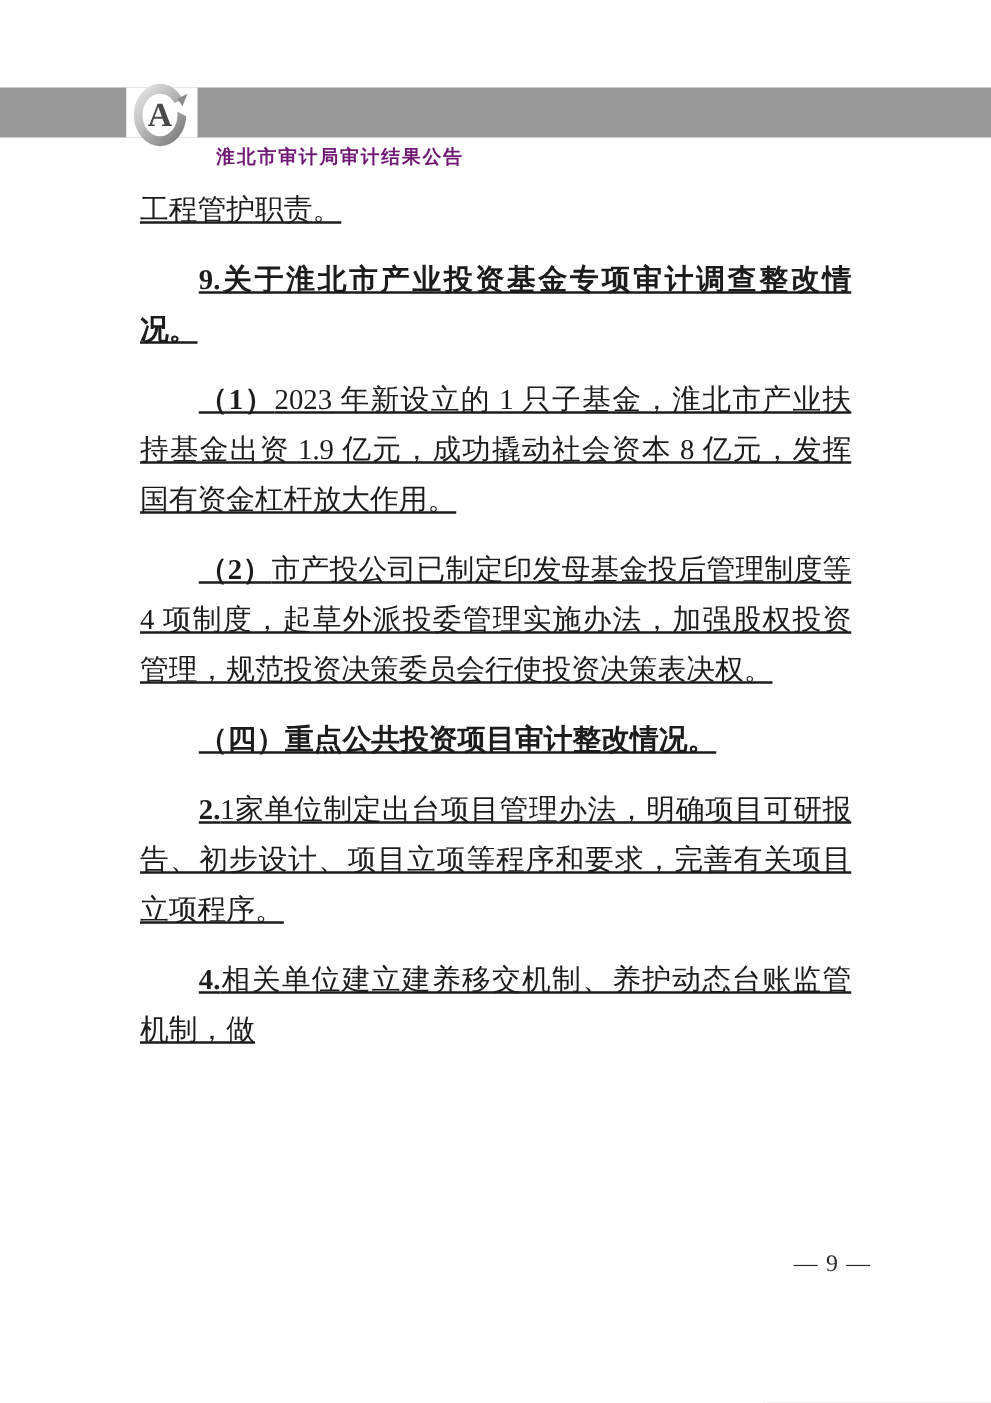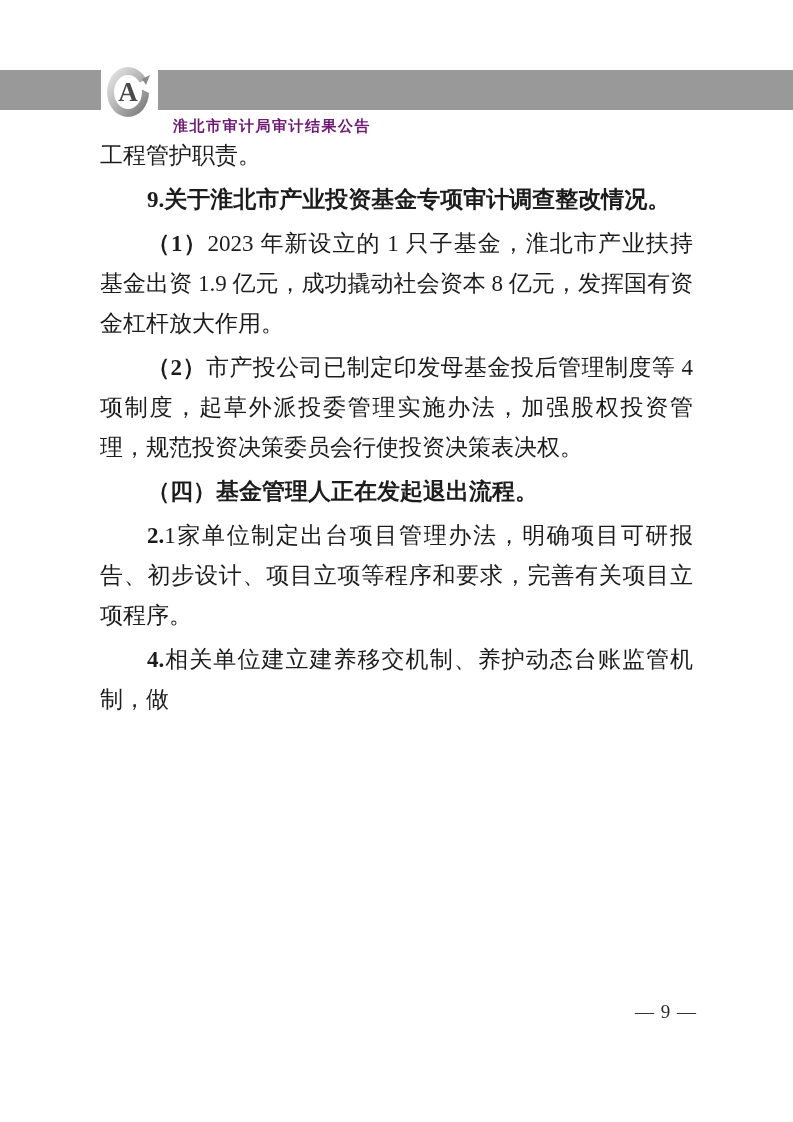--- a/index.html
+++ b/index.html
@@ -48,21 +48,21 @@
   
   .content {
     position: absolute;
     left: 96px; top: 132px;
     width: 601px;
     font-size: 23px;
     line-height: 40px;
     color: #1c1c1c;
     text-align: justify;
   }
-  .para { margin: 4px; text-indent: 47px; }
+  .para { margin: 16px; text-indent: 47px; text-decoration: underline; }
   .para.flush { text-indent: 0; }
   .heading { font-weight: bold; }
   .b { font-weight: bold; }
 
   
   .page-num {
     position: absolute;
     top: 1001px;
     right: 96px;
     font-size: 19px;
@@ -100,21 +100,21 @@
 
     <p class="para flush"><span>工程管护职责。</span></p>
 
     <p class="para heading"><span>9.关于淮北市产业投资基金专项审计调查整改情况。</span></p>
 
     <p class="para"><span class="b">（1）</span><span>2023 年新设立的 1 只子基金，淮北市产业扶持基金出资 1.9 亿元，成功撬动社会资本 8 亿元，发挥国有资金杠杆放大作用。</span></p>
 
     <p class="para"><span class="b">（2）</span><span>市产投公司已制定印发母基金投后管理制度等 4 项制度，起草外派投委管理实施办法，加强股权投资管理，规范投资决策委员会行使投资决策表决权。</span></p>
 
 
-    <p class="para heading"><span>（四）基金管理人正在发起退出流程。</span></p>
+    <p class="para heading"><span>（四）重点公共投资项目审计整改情况。</span></p>
 
 
     <p class="para"><span class="b">2.</span><span>1家单位制定出台项目管理办法，明确项目可研报告、初步设计、项目立项等程序和要求，完善有关项目立项程序。</span></p>
 
 
     <p class="para"><span class="b">4.</span><span>相关单位建立建养移交机制、养护动态台账监管机制，做</span></p>
 
   </div>
 
   <div class="page-num">— 9 —</div>

